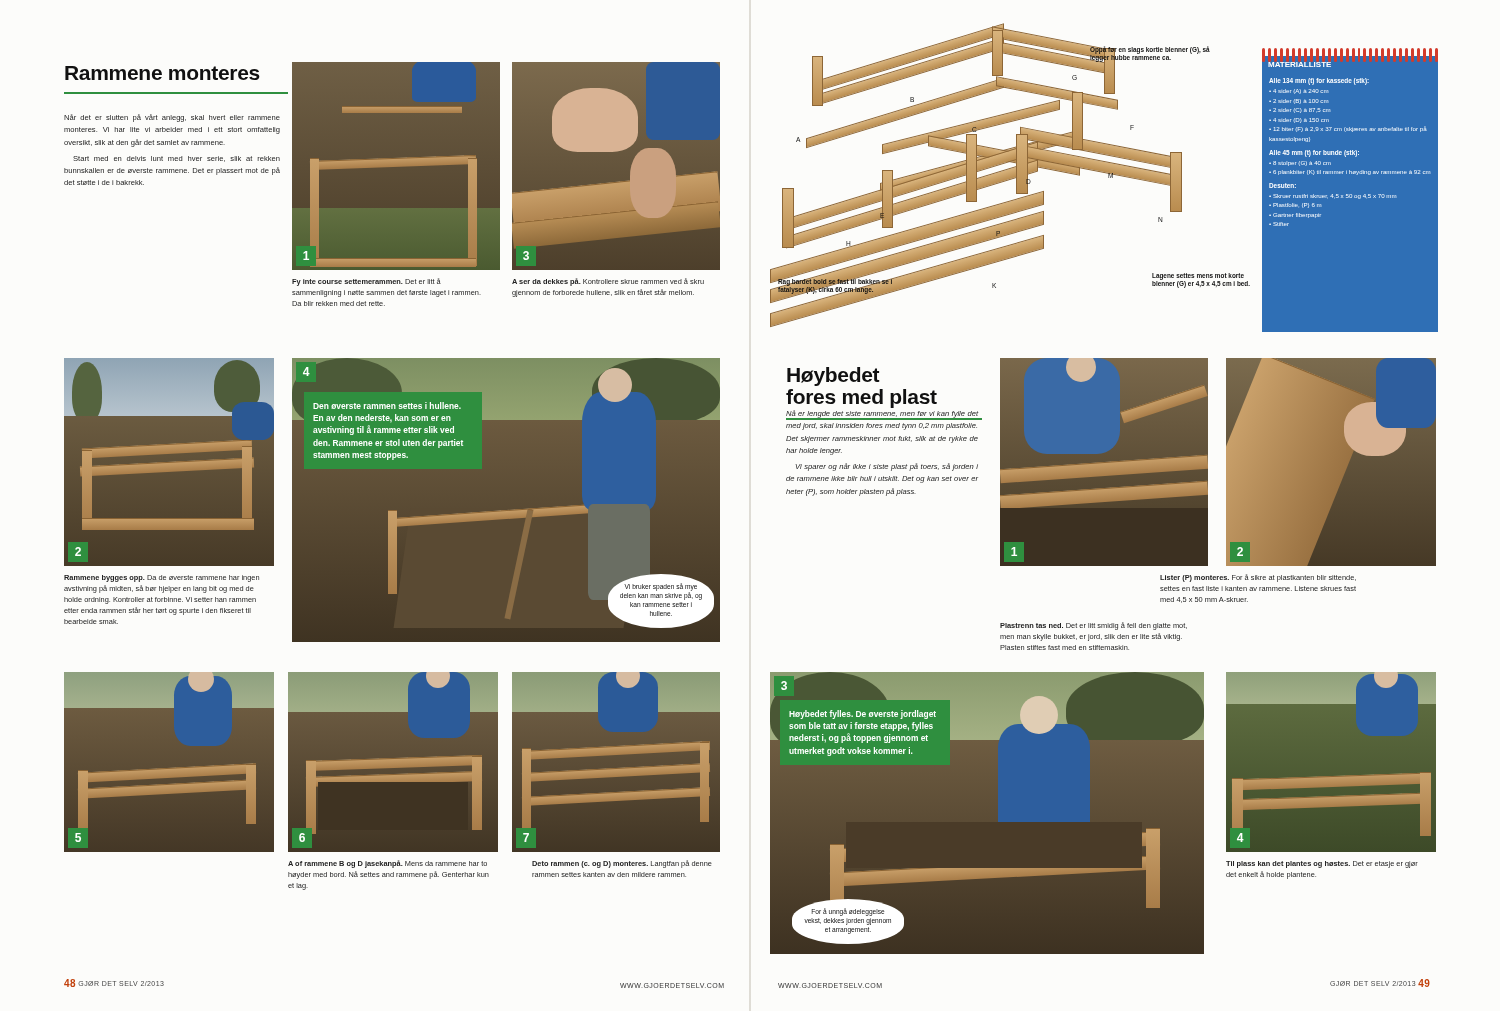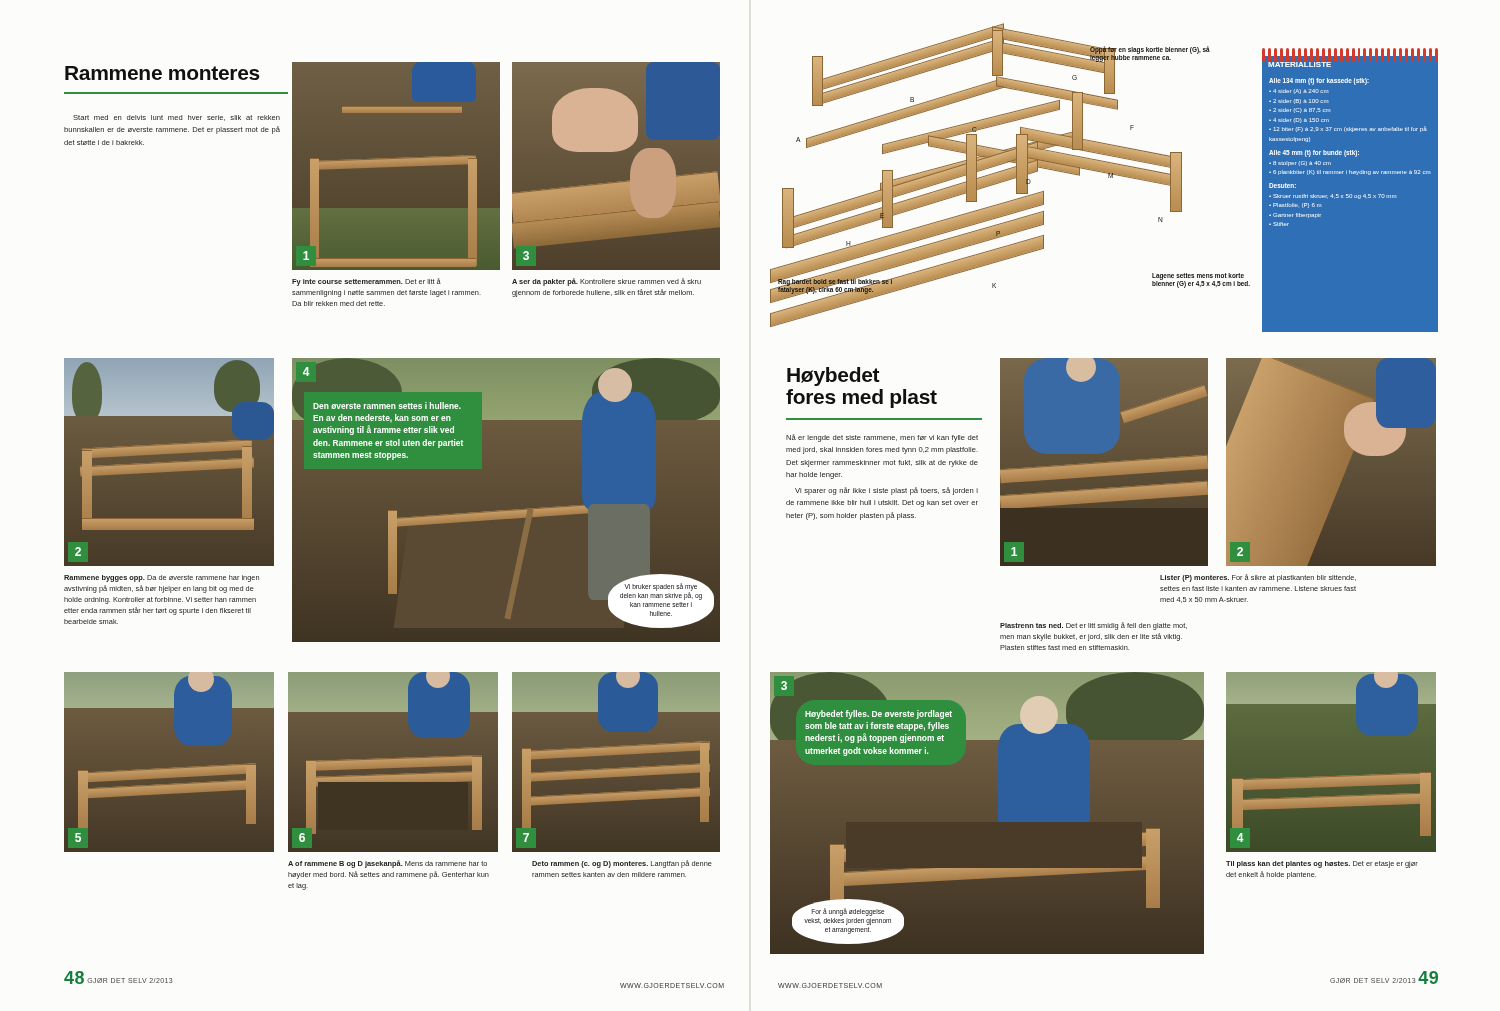--- a/index.html
+++ b/index.html
@@ -56,35 +56,36 @@
   
   .matbox{position:absolute;background:#2f6fb5;color:#fff;}
   .matbox .spiral{position:absolute;top:-8px;left:0;right:0;height:12px;display:flex;gap:3px;}
   .matbox .spiral i{display:block;width:4px;height:14px;background:#d23b2c;border-radius:2px;}
   .matbox h4{margin:0;font-size:8px;font-weight:bold;padding:4px 6px 3px;background:#2f6fb5;}
   .matbox .inner{font-size:6.2px;line-height:1.55;padding:0 7px 6px;}
   .matbox .inner b{display:block;margin-top:4px;font-size:6.4px;}
   .matbox .inner div{white-space:nowrap;overflow:hidden;}
 
   .folio{position:absolute;bottom:22px;font-size:7px;color:#444;letter-spacing:.4px;}
-  .folio .pg{font-size:18px;font-weight:bold;color:#15803d;vertical-align:-1px;}
+  .folio .pg{font-size:10px;font-weight:bold;color:#c2410c;vertical-align:-1px;}
   .url{position:absolute;bottom:22px;font-size:7px;color:#333;letter-spacing:.5px;}
 </style>
 </head>
 <body>
 
 <div class="spread">
   <div class="page page-left"></div>
   <div class="page page-right"></div>
   <div class="gutter"></div>
 
   <h2 class="head" style="left:64px;top:62px;width:220px;">Rammene monteres</h2>
   <div class="rule" style="left:64px;top:92px;width:224px;"></div>
 
   <div class="body" style="left:64px;top:112px;width:216px;">
+    <p class="first">Når det er slutten på vårt anlegg, skal hvert eller rammene monteres. Vi har lite vi arbeider med i ett stort omfattelig oversikt, slik at den går det samlet av rammene.</p>
     <p>Start med en delvis lunt med hver serie, slik at rekken bunnskallen er de øverste rammene. Det er plassert mot de på det støtte i de i bakrekk.</p>
   </div>
 
   <div class="photo" style="left:292px;top:62px;width:208px;height:208px;">
     <div class="ground" style="height:100%;background:linear-gradient(#6f5f45,#4a3c28);"></div>
     <div class="grass" style="height:30%;background:linear-gradient(#627041,#4a5a30);"></div>
     <div class="person" style="left:120px;top:-4px;width:64px;height:44px;background:#2a5a9b;border-radius:30% 30% 10% 10%;"></div>
     <div class="board" style="left:18px;top:96px;width:166px;height:9px;transform:rotate(-2deg);"></div>
     <div class="board" style="left:18px;top:96px;width:9px;height:108px;"></div>
     <div class="board" style="left:176px;top:96px;width:9px;height:108px;"></div>
@@ -100,21 +101,21 @@
   <div class="photo" style="left:512px;top:62px;width:208px;height:208px;">
     <div class="ground" style="height:100%;background:linear-gradient(#7c6a4d,#4d3f2b);"></div>
     <div class="board" style="left:0;top:120px;width:208px;height:40px;transform:rotate(-6deg);"></div>
     <div class="board" style="left:0;top:150px;width:208px;height:26px;transform:rotate(-6deg);background:linear-gradient(#b78d55,#8d6939);"></div>
     <div class="hand" style="left:40px;top:26px;width:86px;height:64px;background:#d9b394;border-radius:45% 45% 30% 30%;"></div>
     <div class="hand" style="left:118px;top:86px;width:46px;height:70px;background:#caa07f;border-radius:40%;"></div>
     <div class="person" style="left:134px;top:0px;width:74px;height:78px;background:#2d5a96;border-radius:10%;"></div>
     <div class="stepnum br">3</div>
   </div>
   <div class="cap" style="left:512px;top:276px;width:200px;">
-    <b>A ser da pakter på.</b>
+    <b>A ser da dekkes på.</b>
     <span>Kontrollere skrue rammen ved å skru gjennom de forborede hullene, slik en fåret står mellom.</span>
   </div>
 
   <div class="photo" style="left:64px;top:358px;width:210px;height:208px;">
     <div class="sky" style="height:30%;background:linear-gradient(#8fa4b4,#b9c6cf);"></div>
     <div class="tree" style="left:8px;top:4px;width:30px;height:60px;background:#55643f;"></div>
     <div class="tree" style="left:150px;top:2px;width:46px;height:52px;background:#4e5c3a;"></div>
     <div class="ground" style="height:72%;background:linear-gradient(#6b5b40,#473a27);"></div>
     <div class="board" style="left:18px;top:86px;width:170px;height:10px;transform:rotate(-3deg);"></div>
     <div class="board" style="left:16px;top:104px;width:174px;height:10px;transform:rotate(-3deg);"></div>
@@ -300,21 +301,21 @@
       <div>• Stifter</div>
     </div>
   </div>
 
   <h2 class="head" style="left:786px;top:364px;width:210px;">
     <span>Høybedet</span><br>
     <span>fores med plast</span>
   </h2>
   <div class="rule" style="left:786px;top:418px;width:196px;"></div>
 
-  <div class="body" style="left:786px;top:432px;width:192px;">
+  <div class="body" style="left:786px;top:408px;width:192px;font-style:italic;">
     <p class="first">Nå er lengde det siste rammene, men før vi kan fylle det med jord, skal innsiden fores med tynn 0,2 mm plastfolie. Det skjermer rammeskinner mot fukt, slik at de rykke de har holde lenger.</p>
     <p>Vi sparer og når ikke i siste plast på toers, så jorden i de rammene ikke blir hull i utskilt. Det og kan set over er heter (P), som holder plasten på plass.</p>
   </div>
 
   <div class="photo" style="left:1000px;top:358px;width:208px;height:208px;">
     <div class="ground" style="height:100%;background:linear-gradient(#7a684b,#433724);"></div>
     <div class="person" style="left:24px;top:0px;width:96px;height:96px;background:#3a6aa6;border-radius:24%;"></div>
     <div class="head" style="left:66px;top:-6px;width:30px;height:30px;background:#d8bda1;"></div>
     <div class="board" style="left:0px;top:104px;width:208px;height:14px;transform:rotate(-4deg);"></div>
     <div class="board" style="left:0px;top:130px;width:208px;height:14px;transform:rotate(-4deg);"></div>
@@ -344,21 +345,21 @@
     <div class="tree" style="left:0px;top:0px;width:120px;height:82px;background:#4a5735;"></div>
     <div class="tree" style="left:296px;top:0px;width:138px;height:74px;background:#475433;"></div>
     <div class="ground" style="height:76%;background:linear-gradient(#6e5c41,#3d3121);"></div>
     <div class="person" style="left:228px;top:52px;width:92px;height:110px;background:#2d5e9e;border-radius:22% 22% 10% 10%;"></div>
     <div class="head" style="left:250px;top:24px;width:38px;height:38px;background:#e0cdb4;"></div>
     <div class="board" style="left:60px;top:168px;width:330px;height:14px;transform:rotate(-3deg);"></div>
     <div class="board" style="left:60px;top:192px;width:330px;height:14px;transform:rotate(-3deg);"></div>
     <div class="board" style="left:60px;top:172px;width:14px;height:80px;"></div>
     <div class="board" style="left:376px;top:156px;width:14px;height:80px;"></div>
     <div class="soil" style="left:76px;top:150px;width:296px;height:46px;background:#4a3b28;"></div>
-    <div class="greenbox" style="left:26px;top:28px;width:152px;border-radius:19px;">Høybedet fylles. De øverste jordlaget som ble tatt av i første etappe, fylles nederst i, og på toppen gjennom et utmerket godt vokse kommer i.</div>
+    <div class="greenbox" style="left:10px;top:28px;width:152px;">Høybedet fylles. De øverste jordlaget som ble tatt av i første etappe, fylles nederst i, og på toppen gjennom et utmerket godt vokse kommer i.</div>
     <div class="stepnum tl">3</div>
     <div class="whitecallout" style="left:22px;bottom:10px;width:92px;">For å unngå ødeleggelse vekst, dekkes jorden gjennom et arrangement.</div>
   </div>
 
   <div class="photo" style="left:1226px;top:672px;width:210px;height:180px;">
     <div class="sky" style="height:20%;background:linear-gradient(#8fa07a,#a8b48c);"></div>
     <div class="ground" style="height:82%;background:linear-gradient(#5d6b3f,#3d4a28);"></div>
     <div class="person" style="left:130px;top:2px;width:62px;height:62px;background:#2e5f9f;border-radius:26%;"></div>
     <div class="head" style="left:148px;top:-8px;width:24px;height:24px;background:#d8bda1;"></div>
     <div class="board" style="left:6px;top:104px;width:198px;height:11px;transform:rotate(-2deg);"></div>

